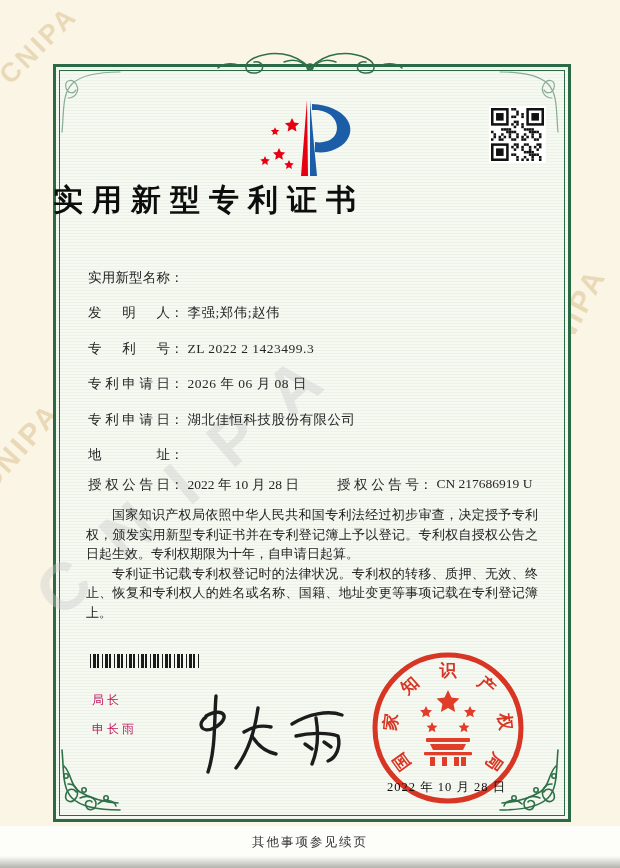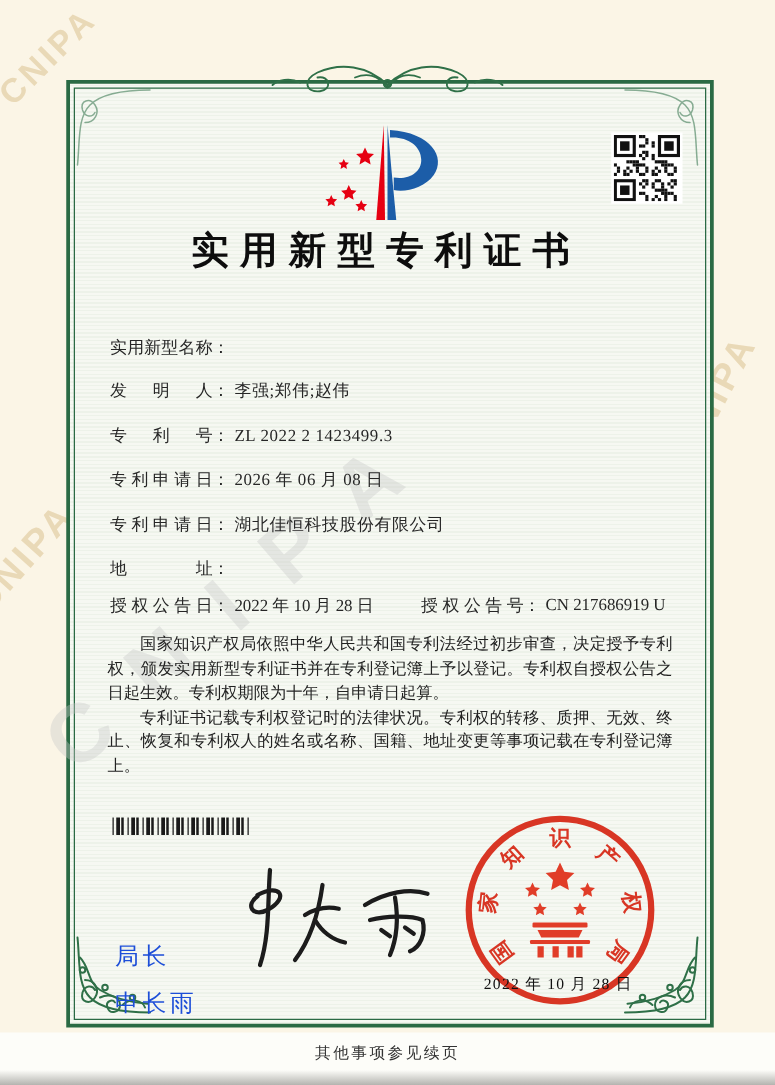--- a/index.html
+++ b/index.html
@@ -32,41 +32,41 @@
     font-family:"Liberation Sans","DejaVu Sans",sans-serif;font-weight:bold;font-size:66px;
     letter-spacing:38px;transform:rotate(-41deg);transform-origin:left bottom;white-space:nowrap;}
 
   .content{position:absolute;inset:0;z-index:4;color:#262626;}
 
   .cert-no{position:absolute;left:76px;top:104px;font-size:13px;letter-spacing:2px;color:#333;}
 
   .logo{position:absolute;left:255px;top:96px;width:120px;height:82px;}
   .qr{position:absolute;left:489px;top:106px;width:57px;height:57px;background:#fff;padding:2px;box-sizing:border-box;}
 
-  .title{position:absolute;left:53px;top:180px;width:512px;text-align:center;
+  .title{position:absolute;left:53px;top:180px;width:512px;text-align:left;
     font-size:30px;font-weight:bold;letter-spacing:9px;color:#0d0d0d;}
 
   .fields{position:absolute;left:88px;top:260px;width:452px;font-size:13.5px;}
   .frow{display:flex;height:35.5px;align-items:center;white-space:nowrap;}
   .flabel{display:inline-block;width:82px;text-align:justify;text-align-last:justify;}
   .fcolon{display:inline-block;margin-right:4px;}
   .fvalue{letter-spacing:.5px;}
 
   .grant{position:absolute;left:88px;top:476px;width:460px;font-size:13.5px;display:flex;white-space:nowrap;}
   .grant .pair{display:flex;}
   .grant .pair2{margin-left:38px;}
 
   .paras{position:absolute;left:86px;top:505px;width:452px;font-size:13px;line-height:19.5px;
     text-align:justify;color:#222;}
   .paras p{margin:0;text-indent:2em;}
 
   .barcode{position:absolute;left:90px;top:654px;width:160px;height:14px;display:flex;align-items:stretch;}
   .barcode .b{height:100%;}
 
-  .director{position:absolute;left:92px;top:752px;font-size:19px;color:#1d4ed8;letter-spacing:3px;}
+  .director{position:absolute;left:92px;top:692px;font-size:12px;color:#be185d;letter-spacing:3px;}
   .director div{margin-bottom:12px;}
   .signature{position:absolute;left:178px;top:686px;width:178px;height:100px;}
 
   .seal{position:absolute;left:370px;top:650px;width:156px;height:156px;opacity:.94;}
   .seal-char{position:absolute;left:50%;top:50%;width:18px;height:18px;margin:-9px 0 0 -9px;
     color:#d72a18;font-size:17px;font-weight:bold;text-align:center;line-height:18px;}
   .seal-date{position:absolute;left:387px;top:779px;font-size:12.5px;color:#111;letter-spacing:1px;white-space:nowrap;}
 
   .pageinfo{position:absolute;left:53px;top:794px;width:512px;text-align:center;font-size:11.5px;color:#333;}
 

